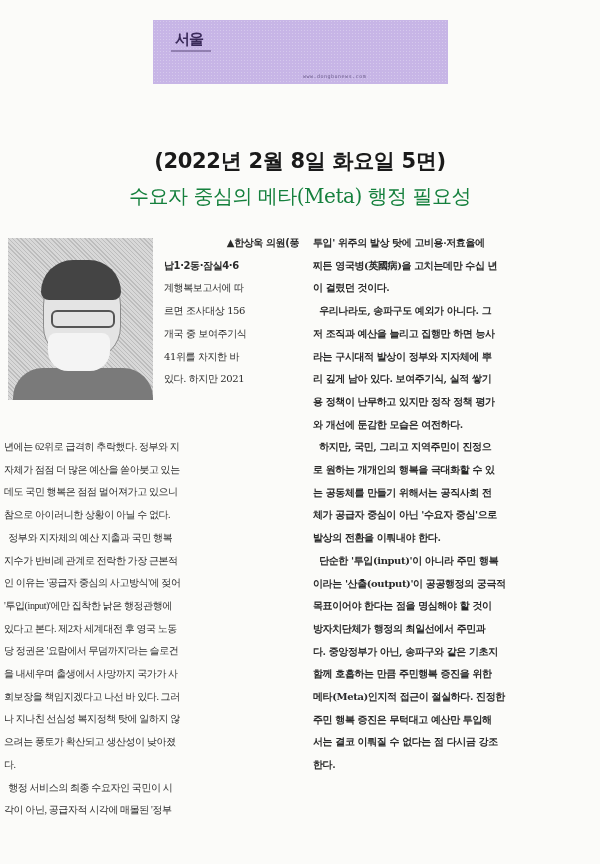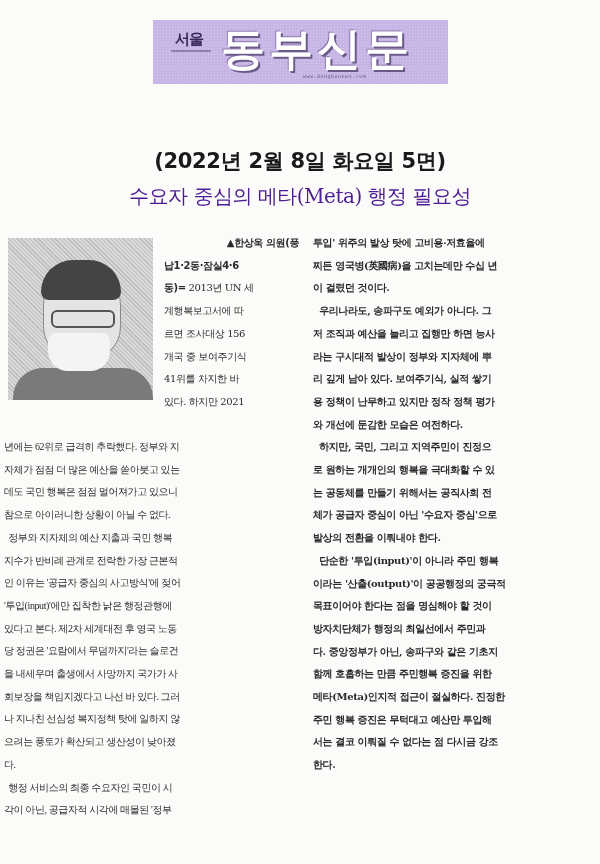--- a/index.html
+++ b/index.html
@@ -38,21 +38,21 @@
     font-family: "DejaVu Sans Mono", monospace; font-size: 5px;
     color: #6a5a8a; letter-spacing: .5px;
   }
   .dateline {
     position: absolute; left: 0; right: 0; top: 118px; text-align: center;
     font-family: "DejaVu Sans", sans-serif; font-weight: bold;
     font-size: 21px; color: #1a1a1a; letter-spacing: -0.3px; margin-top: 29px;
   }
   .headline {
     position: absolute; left: 0; right: 0; top: 183px; text-align: center;
-    font-family: "DejaVu Serif", serif; font-size: 20px; color: #4c1d95;
+    font-family: "DejaVu Serif", serif; font-size: 20px; color: #15803d;
     letter-spacing: -0.5px;
   }
   .photo {
     position: absolute; left: 8px; top: 238px; width: 145px; height: 162px;
     background: #cfcfcf;
     overflow: hidden;
   }
   .photo .bg { position: absolute; inset: 0;
     background: repeating-linear-gradient(45deg, #bdbdbd 0 1px, #d8d8d8 1px 3px); }
   .photo .head { position: absolute; left: 35px; top: 28px; width: 76px; height: 92px;
@@ -74,40 +74,38 @@
   .col-left-top { left: 164px; top: 232px; width: 135px; }
   .col-left { left: 4px; top: 436px; width: 290px; font-family: Liberation Serif, serif; }
   .col-right { left: 313px; top: 232px; width: 285px; font-weight: bold; }
 </style>
 </head>
 <body>
 
 <div class="masthead">
   <span class="mast-small">서울</span>
   <span class="mast-small-sub"></span>
-  <span class="mast-big">동부신문</span>
   <span class="mast-url">www.dongbunews.com</span>
 </div>
 
 <div class="dateline">(2022년 2월 8일 화요일 5면)</div>
 <div class="headline">수요자 중심의 메타(Meta) 행정 필요성</div>
 
 <div class="photo">
   <div class="bg"></div>
   <div class="suit"></div>
   <div class="head"></div>
   <div class="hair"></div>
   <div class="glasses"></div>
   <div class="mask"></div>
 </div>
 
 <div class="col col-left-top">
   <p class="byline" style="text-align:right">▲한상욱 의원(풍</p>
   <p class="byline">납1·2동·잠실4·6</p>
-  <p><span class="byline">동)=</span><span> 2013년 UN 세</span></p>
   <p>계행복보고서에 따</p>
   <p>르면 조사대상 156</p>
   <p>개국 중 보여주기식</p>
   <p>41위를 차지한 바</p>
   <p>있다. 하지만 2021</p>
 </div>
 
 <div class="col col-left" id="left-col">
     <p>년에는 62위로 급격히 추락했다. 정부와 지</p>
     <p>자체가 점점 더 많은 예산을 쏟아붓고 있는</p>

